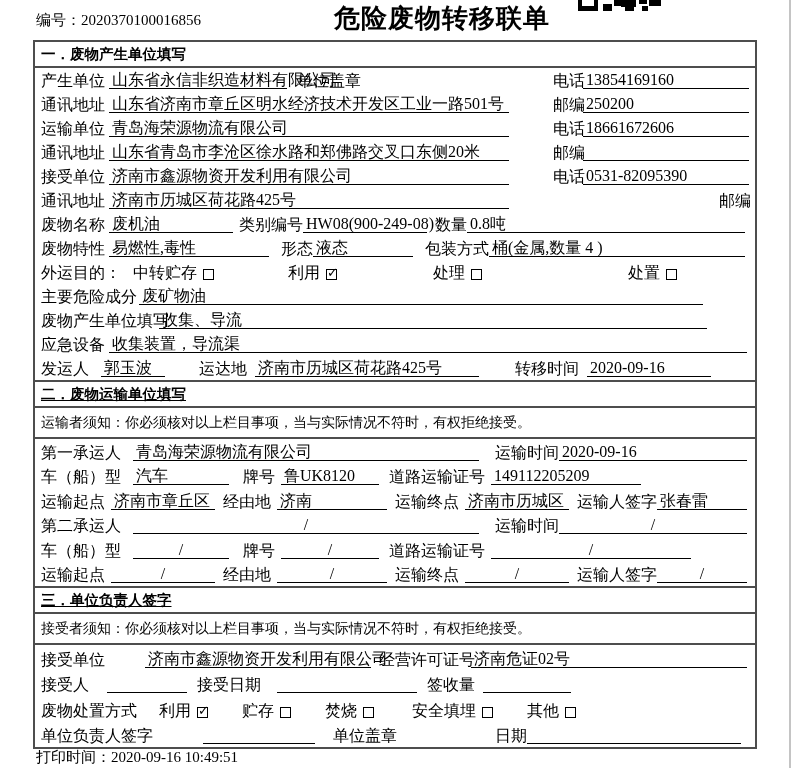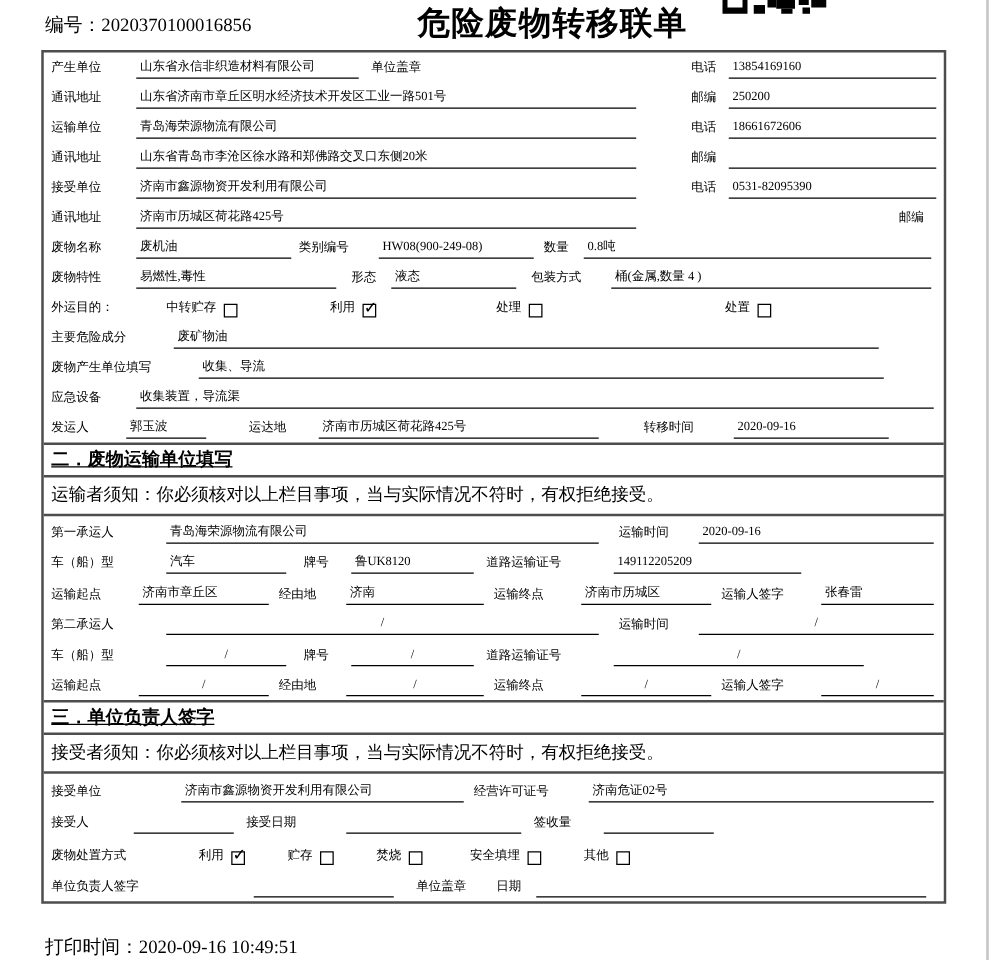--- a/index.html
+++ b/index.html
@@ -24,21 +24,21 @@
   .sec-h{
     font-family:"DejaVu Sans","Liberation Sans",sans-serif;
     font-weight:bold;font-size:14.5px;padding:4px 6px 3px;line-height:17px;
     border-bottom:2px solid #4d4d4d;
   }
   .bt{border-top:2px solid #4d4d4d;text-decoration:underline;}
   .notice{font-size:14px;line-height:16px;padding:7px 6px 6px;border-bottom:2px solid #4d4d4d;white-space:nowrap;}
 
   .row{
     display:flex;align-items:flex-end;box-sizing:border-box;
-    height:24px;padding:0 6px 3px;line-height:16px;white-space:nowrap;font-size:10px;
+    height:24px;padding:0 6px 3px;line-height:16px;white-space:nowrap;font-size:16px;
   }
   .s2 .row{height:24.5px;}
   .s3 .row{height:25.5px;}
   .lb{flex:none;}
   .u{
     flex:none;display:block;box-sizing:border-box;
     border-bottom:1.4px solid #000;height:17px;line-height:16px;padding:0 3px 0;
     overflow:visible;
   }
   .grow{flex:1 1 auto;}
@@ -68,20 +68,21 @@
   <rect x="45" y="0" width="15" height="7" fill="#000"></rect>
   <rect x="49" y="7" width="9" height="4" fill="#000"></rect>
   <rect x="63" y="0" width="8" height="4" fill="#000"></rect>
   <rect x="73" y="0" width="12" height="6" fill="#000"></rect>
   <rect x="66" y="6" width="6" height="5" fill="#000"></rect>
 </svg>
 <div class="page-edge"></div>
 
 <div class="tbl">
 
+  <div class="sec-h">一．废物产生单位填写</div>
   <div class="s1">
 
     <div class="row">
       <span class="lb" style="width:68px">产生单位</span>
       <span class="u" style="width:178px">山东省永信非织造材料有限公司</span>
       <span class="lb" style="margin-left:10px">单位盖章</span>
       <span class="grow"></span>
       <span class="lb" style="width:30px">电话</span>
       <span class="u" style="width:166px">13854169160</span>
     </div>
@@ -292,19 +293,19 @@
       <span class="opt" style="margin-left:34px">
         <span>其他</span>
         <span class="cb"></span>
       </span>
     </div>
 
     <div class="row">
       <span class="lb" style="width:118px">单位负责人签字</span>
       <span class="u" style="width:112px;margin-left:44px"></span>
       <span class="lb" style="width:64px;margin-left:18px">单位盖章</span>
-      <span class="lb" style="width:32px;">日期</span>
+      <span class="lb" style="width:32px;margin-left:98px">日期</span>
       <span class="ugrow" style="margin-right:8px"></span>
     </div>
   </div>
 </div>
 
 <div class="footer"><span>打印时间：</span><span>2020-09-16 10:49:51</span></div>
 
 </body></html>

